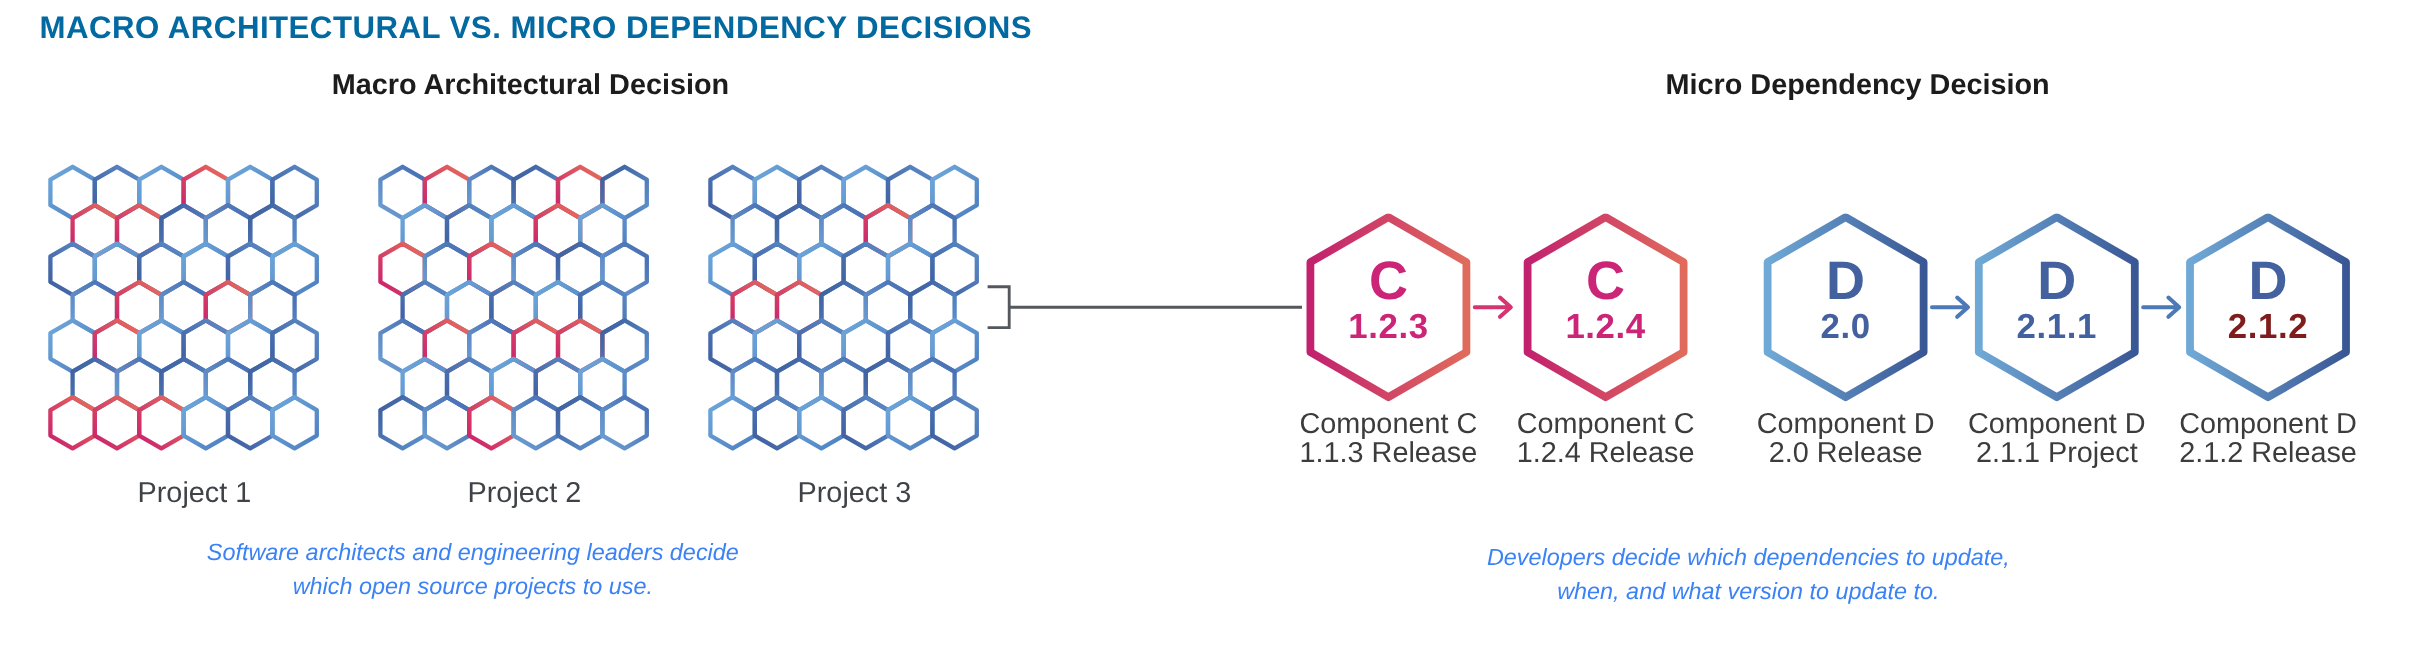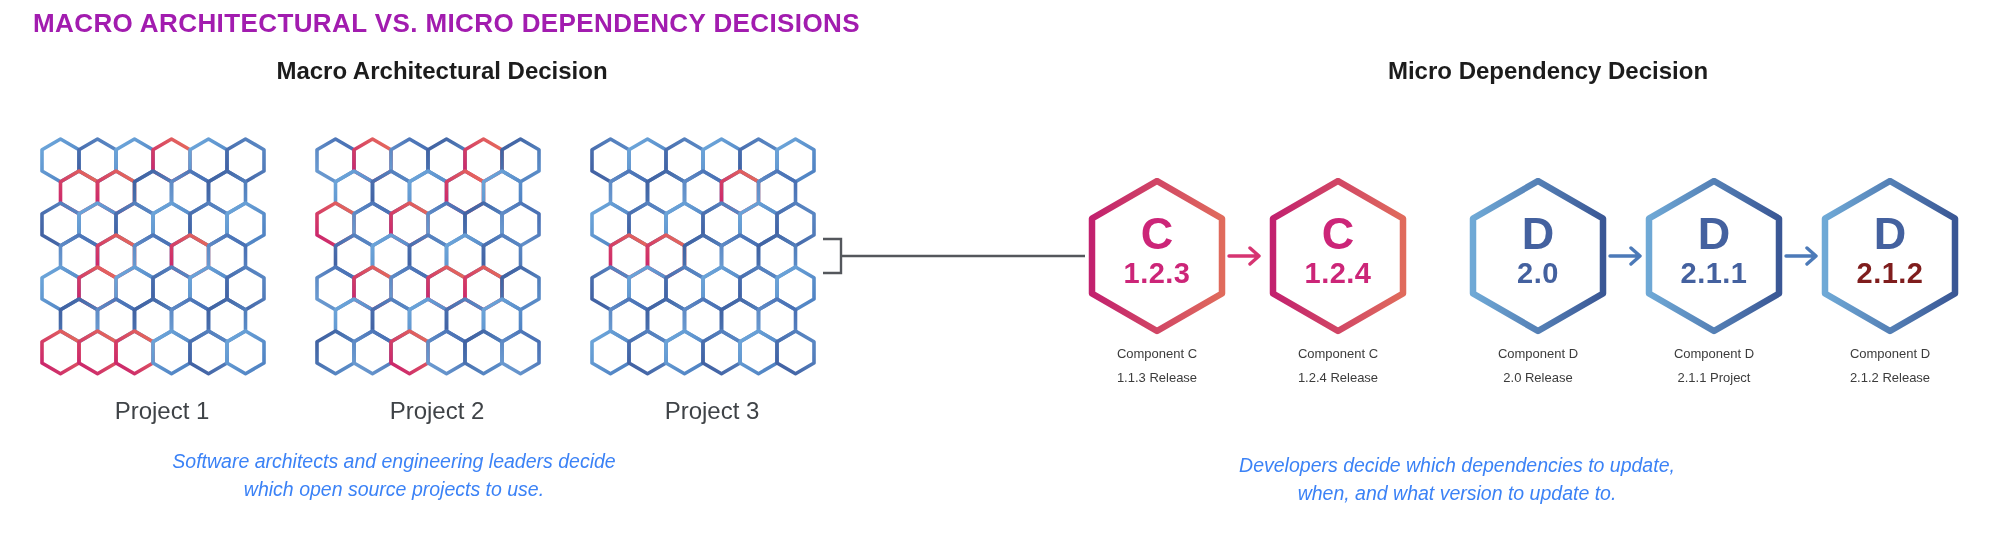--- a/index.html
+++ b/index.html
@@ -2,21 +2,21 @@
 <html><head>
 <meta charset="utf-8">
 <style>
   html,body{margin:0;padding:0;background:#ffffff;}
   #stage{
     position:relative;width:2010px;height:538px;overflow:hidden;background:#ffffff;
     font-family:"Liberation Sans","DejaVu Sans",sans-serif;color:#1a1a1a;
   }
   .abs{position:absolute;}
   #main-title{
-    left:33px;top:8px;font-size:26px;font-weight:700;letter-spacing:0.4px;color:#a21caf;white-space:nowrap;
+    left:33px;top:8px;font-size:26px;font-weight:700;letter-spacing:0.4px;color:#0369a1;white-space:nowrap;
   }
   .section-heading{
     top:57px;width:500px;text-align:center;font-size:24px;font-weight:700;color:#1c1c1c;white-space:nowrap;
   }
   #macro-heading{left:192px;}
   #micro-heading{left:1298px;}
   .project-label{
     top:397px;width:220px;text-align:center;font-size:24px;color:#3f4347;
   }
   .caption{
@@ -28,21 +28,21 @@
   .hex-node svg{position:absolute;left:0;top:0;}
   .node-letter{
     position:absolute;left:0;top:33px;width:140px;text-align:center;
     font-size:45px;font-weight:700;line-height:45px;
   }
   .node-version{
     position:absolute;left:0;top:80px;width:140px;text-align:center;
     font-size:29px;font-weight:700;line-height:30px;letter-spacing:0.5px;
   }
   .node-label{
-    top:342px;width:190px;text-align:center;font-size:13px;line-height:23.5px;color:#3c3c3c;
+    top:342px;width:190px;text-align:center;font-size:24px;line-height:23.5px;color:#3c3c3c;
   }
   .arrow{top:241px;width:40px;height:30px;}
   .grid-svg{top:133px;}
 </style>
 </head>
 <body>
 
 <div id="stage">
 
   <div id="main-title" class="abs">MACRO ARCHITECTURAL VS. MICRO DEPENDENCY DECISIONS</div>

